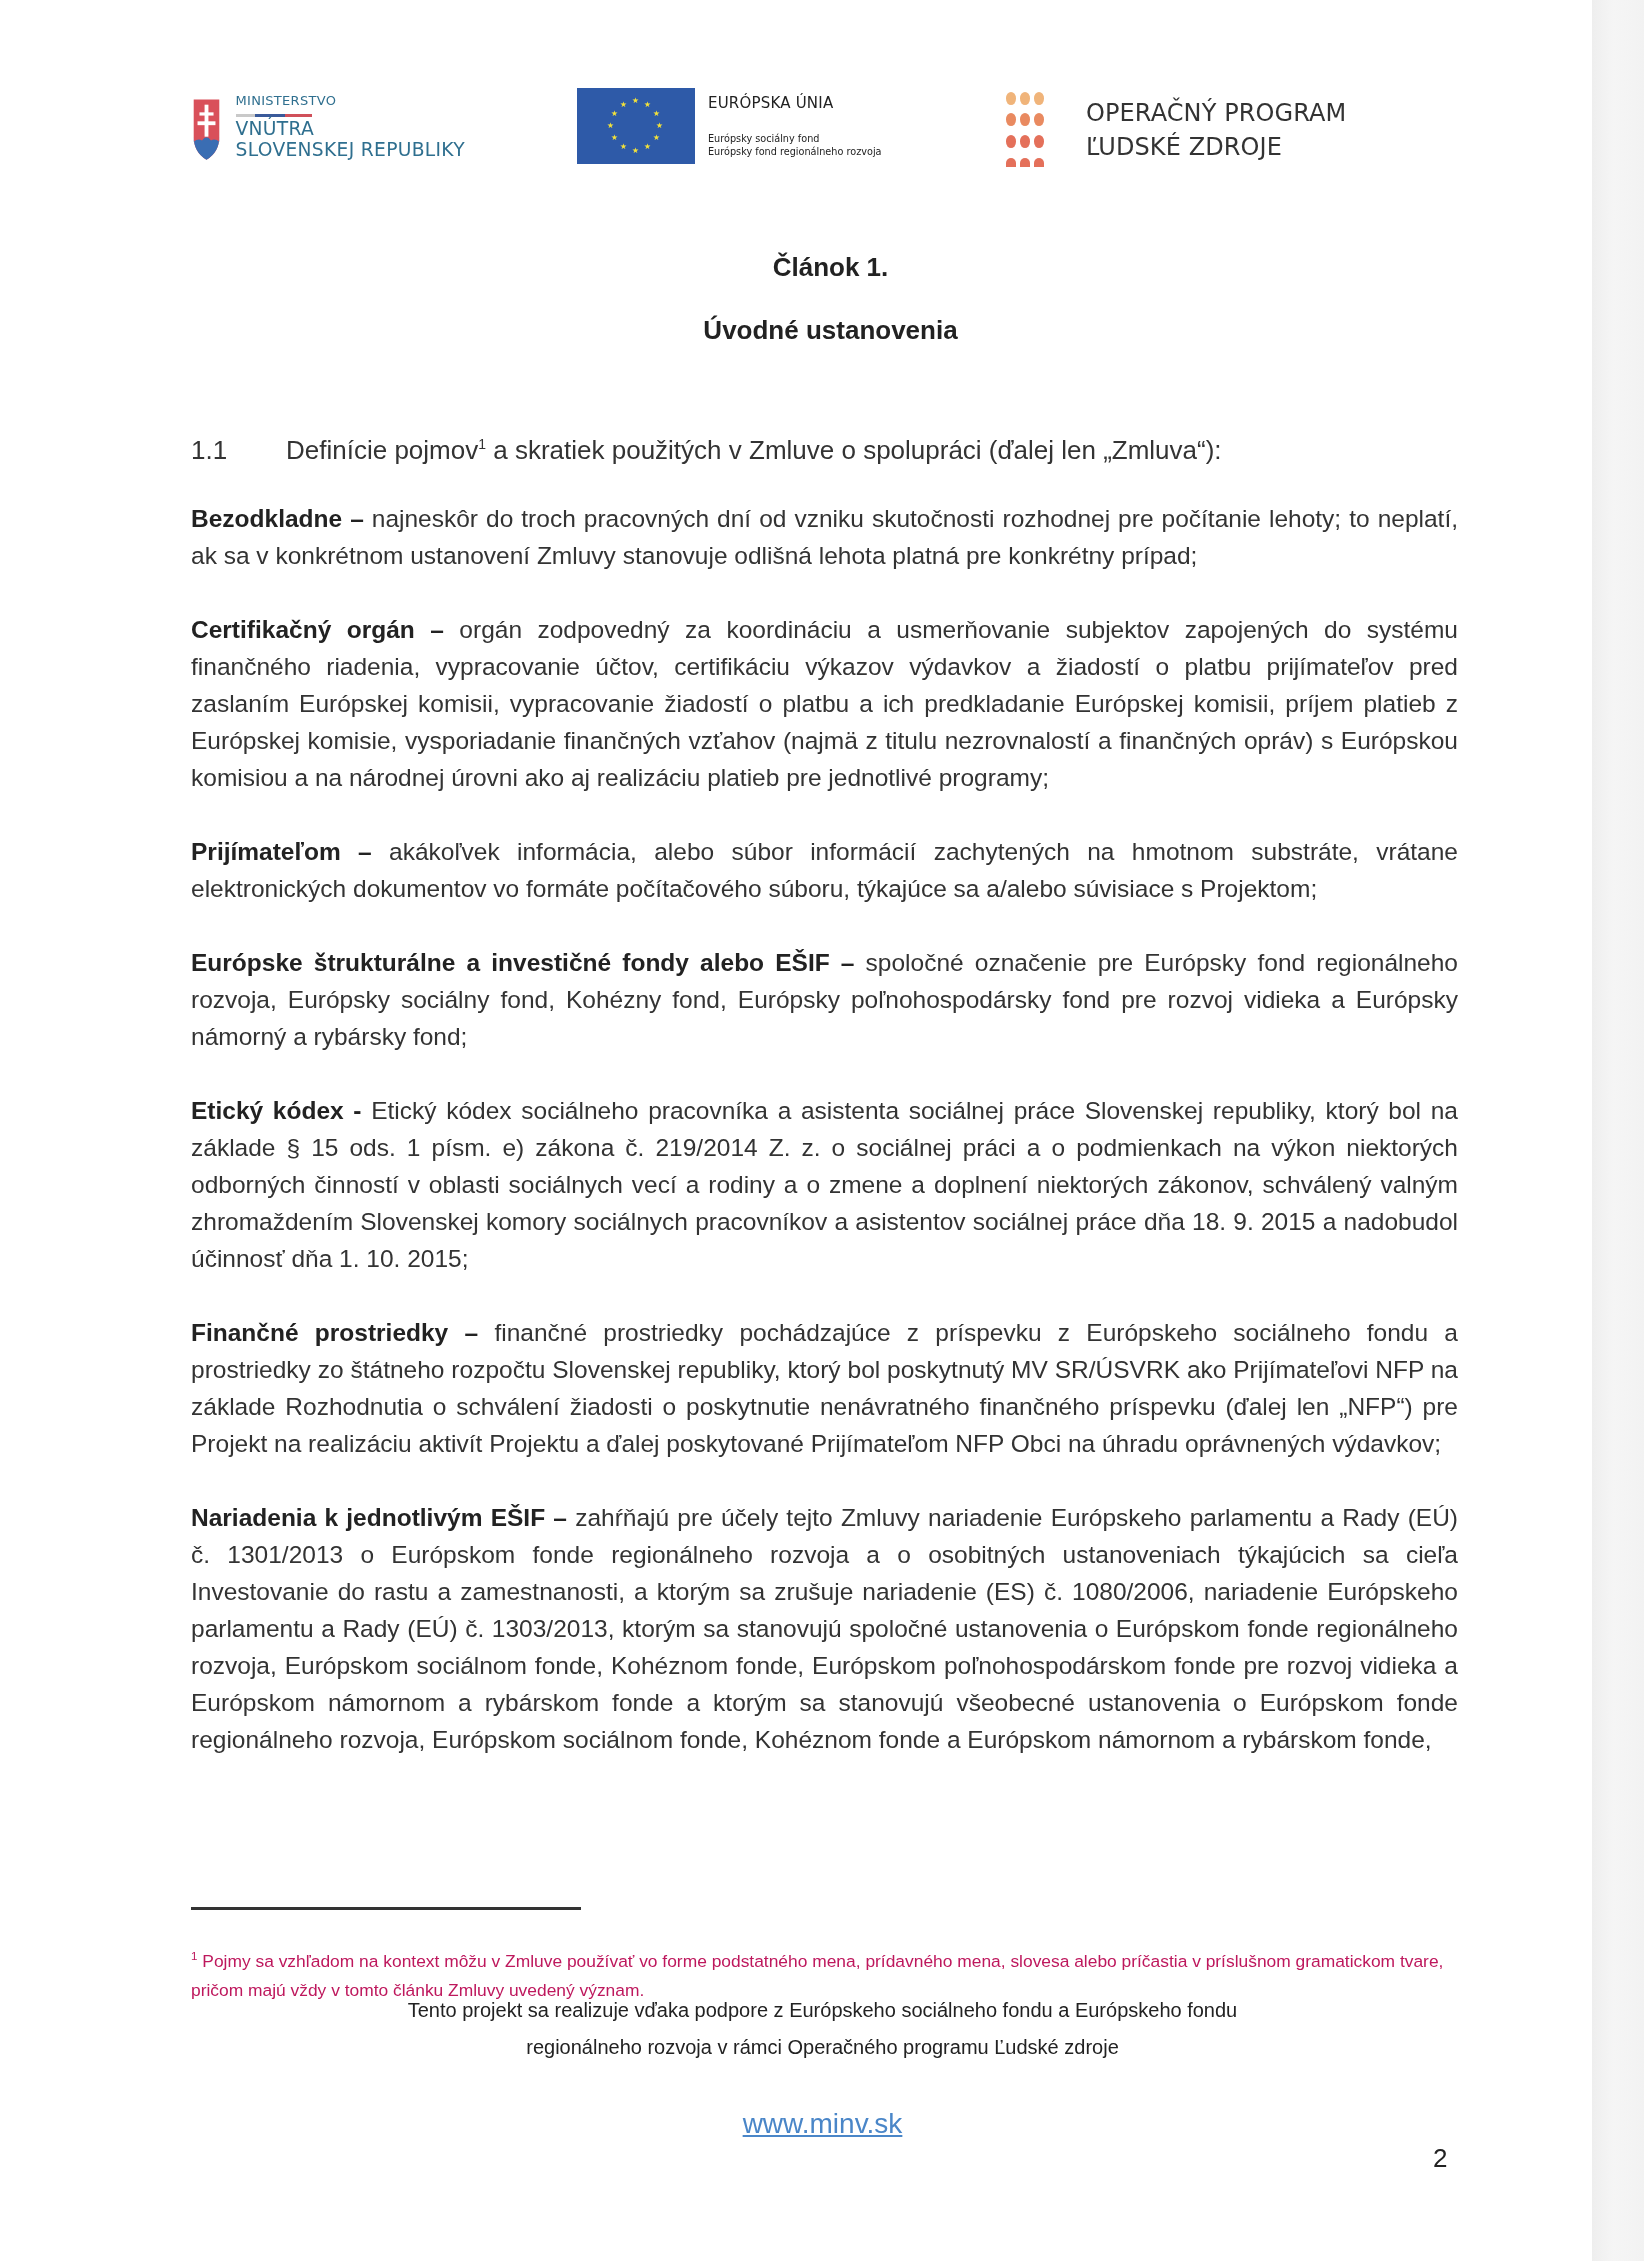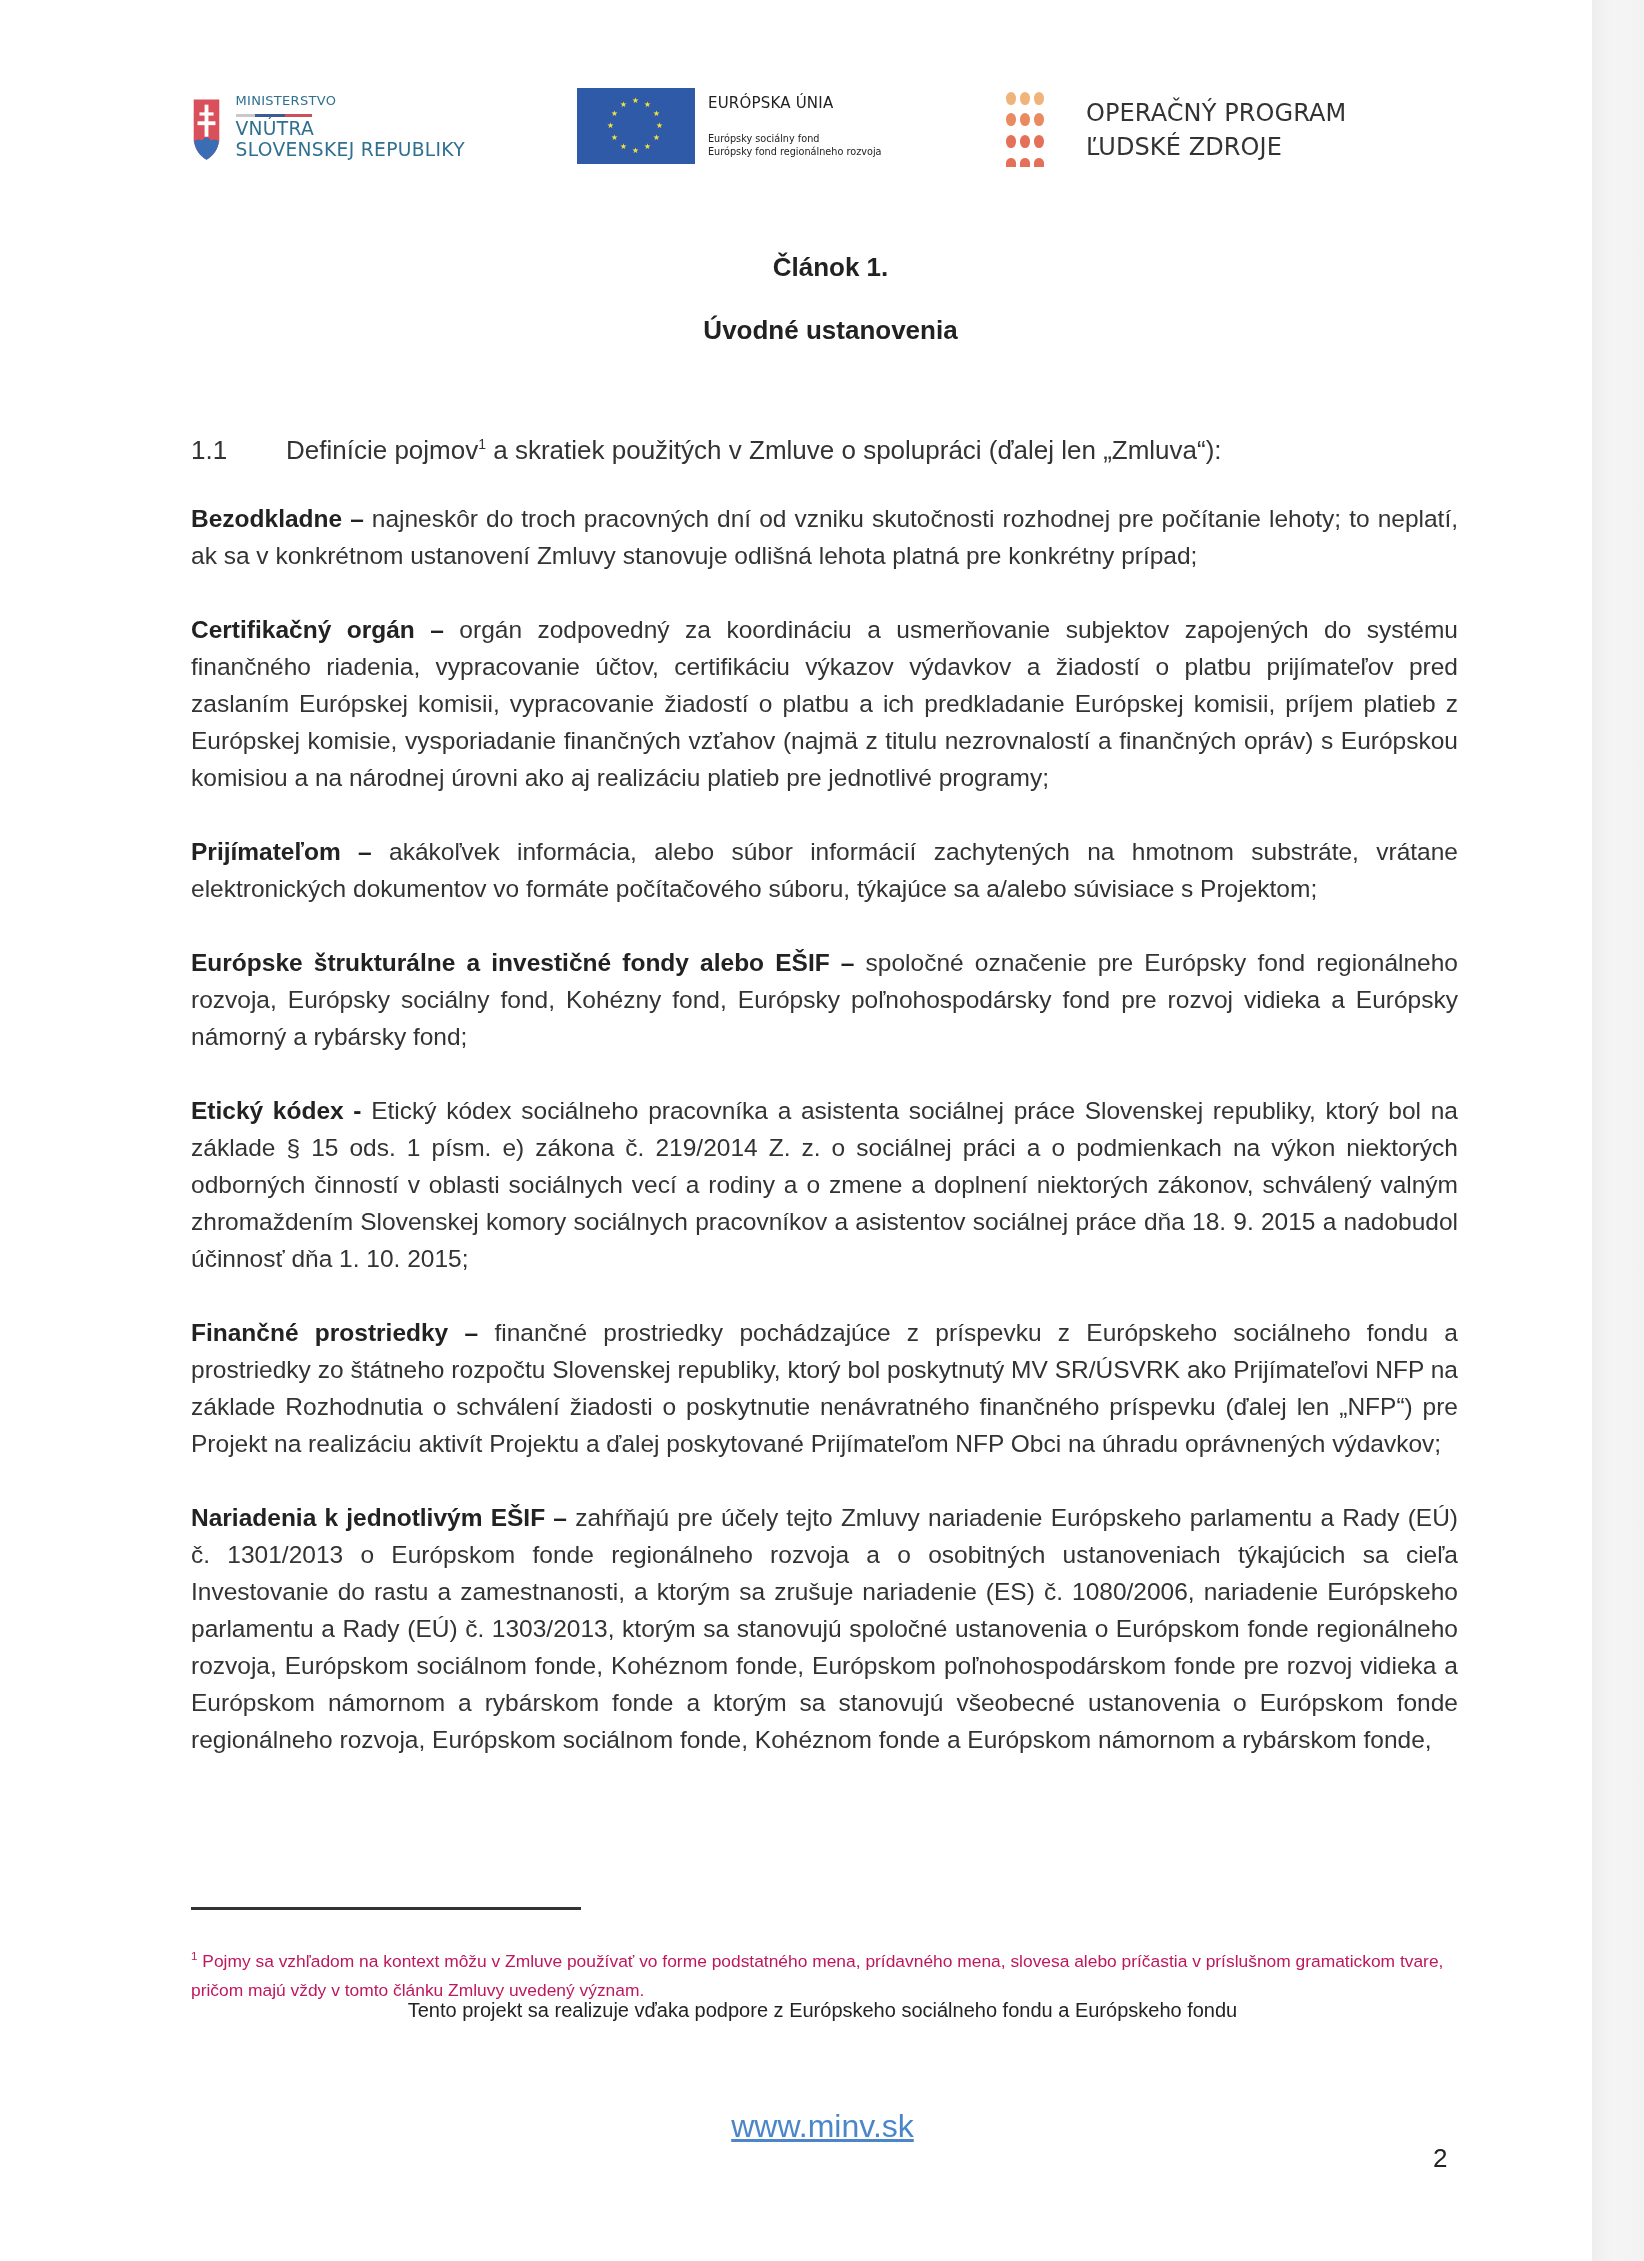--- a/index.html
+++ b/index.html
@@ -61,21 +61,21 @@
     }
     .footnote sup { font-size: 11.6px; }
 
     
     .funding {
       position: absolute; left: 0; width: 1645px; top: 1992px;
       text-align: center; font-size: 20px; line-height: 37px; color: #222;
     }
     .site-link {
       position: absolute; left: 0; width: 1645px; top: 2108px; text-align: center;
-      font-size: 32px; color: #4a86c8; text-decoration: underline;
+      font-size: 28px; color: #4a86c8; text-decoration: underline;
     }
     .page-num { position: absolute; left: 1433px; top: 2143px; font-size: 26px; color: #222; }
   </style>
 </head>
 <body>
 
 <div class="edge-strip"></div>
 
 <div class="header">
   <div class="mv-logo">
@@ -156,16 +156,17 @@
     <p class="def"><span class="term">Nariadenia k jednotlivým EŠIF</span><span class="term"> – </span><span>zahŕňajú pre účely tejto Zmluvy nariadenie Európskeho parlamentu a Rady (EÚ) č. 1301/2013 o Európskom fonde regionálneho rozvoja a o osobitných ustanoveniach týkajúcich sa cieľa Investovanie do rastu a zamestnanosti, a ktorým sa zrušuje nariadenie (ES) č. 1080/2006, nariadenie Európskeho parlamentu a Rady (EÚ) č. 1303/2013, ktorým sa stanovujú spoločné ustanovenia o Európskom fonde regionálneho rozvoja, Európskom sociálnom fonde, Kohéznom fonde, Európskom poľnohospodárskom fonde pre rozvoj vidieka a Európskom námornom a rybárskom fonde a ktorým sa stanovujú všeobecné ustanovenia o Európskom fonde regionálneho rozvoja, Európskom sociálnom fonde, Kohéznom fonde a Európskom námornom a rybárskom fonde,</span></p>
   </div>
 
 <div class="fn-rule"></div>
 <div class="footnote">
   <sup>1</sup><span> Pojmy sa vzhľadom na kontext môžu v Zmluve používať vo forme podstatného mena, prídavného mena, slovesa alebo príčastia v príslušnom gramatickom tvare, pričom majú vždy v tomto článku Zmluvy uvedený význam.</span>
 </div>
 
 <div class="funding">
   <div>Tento projekt sa realizuje vďaka podpore z Európskeho sociálneho fondu a Európskeho fondu</div>
+  <div>regionálneho rozvoja v rámci Operačného programu Ľudské zdroje</div>
 </div>
 <div class="site-link">www.minv.sk</div>
 <div class="page-num">2</div>
 
 
 </body></html>

